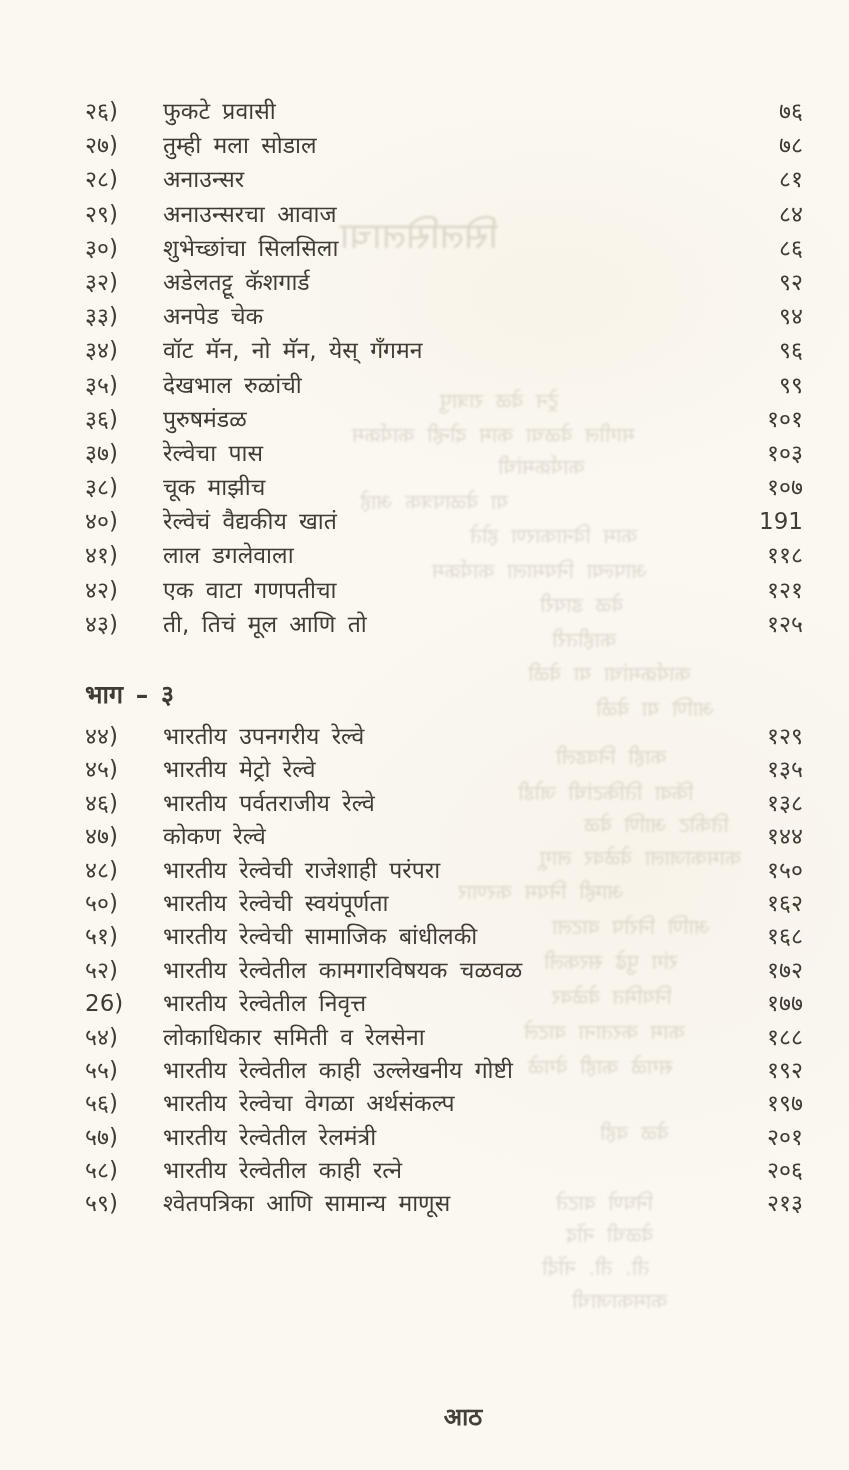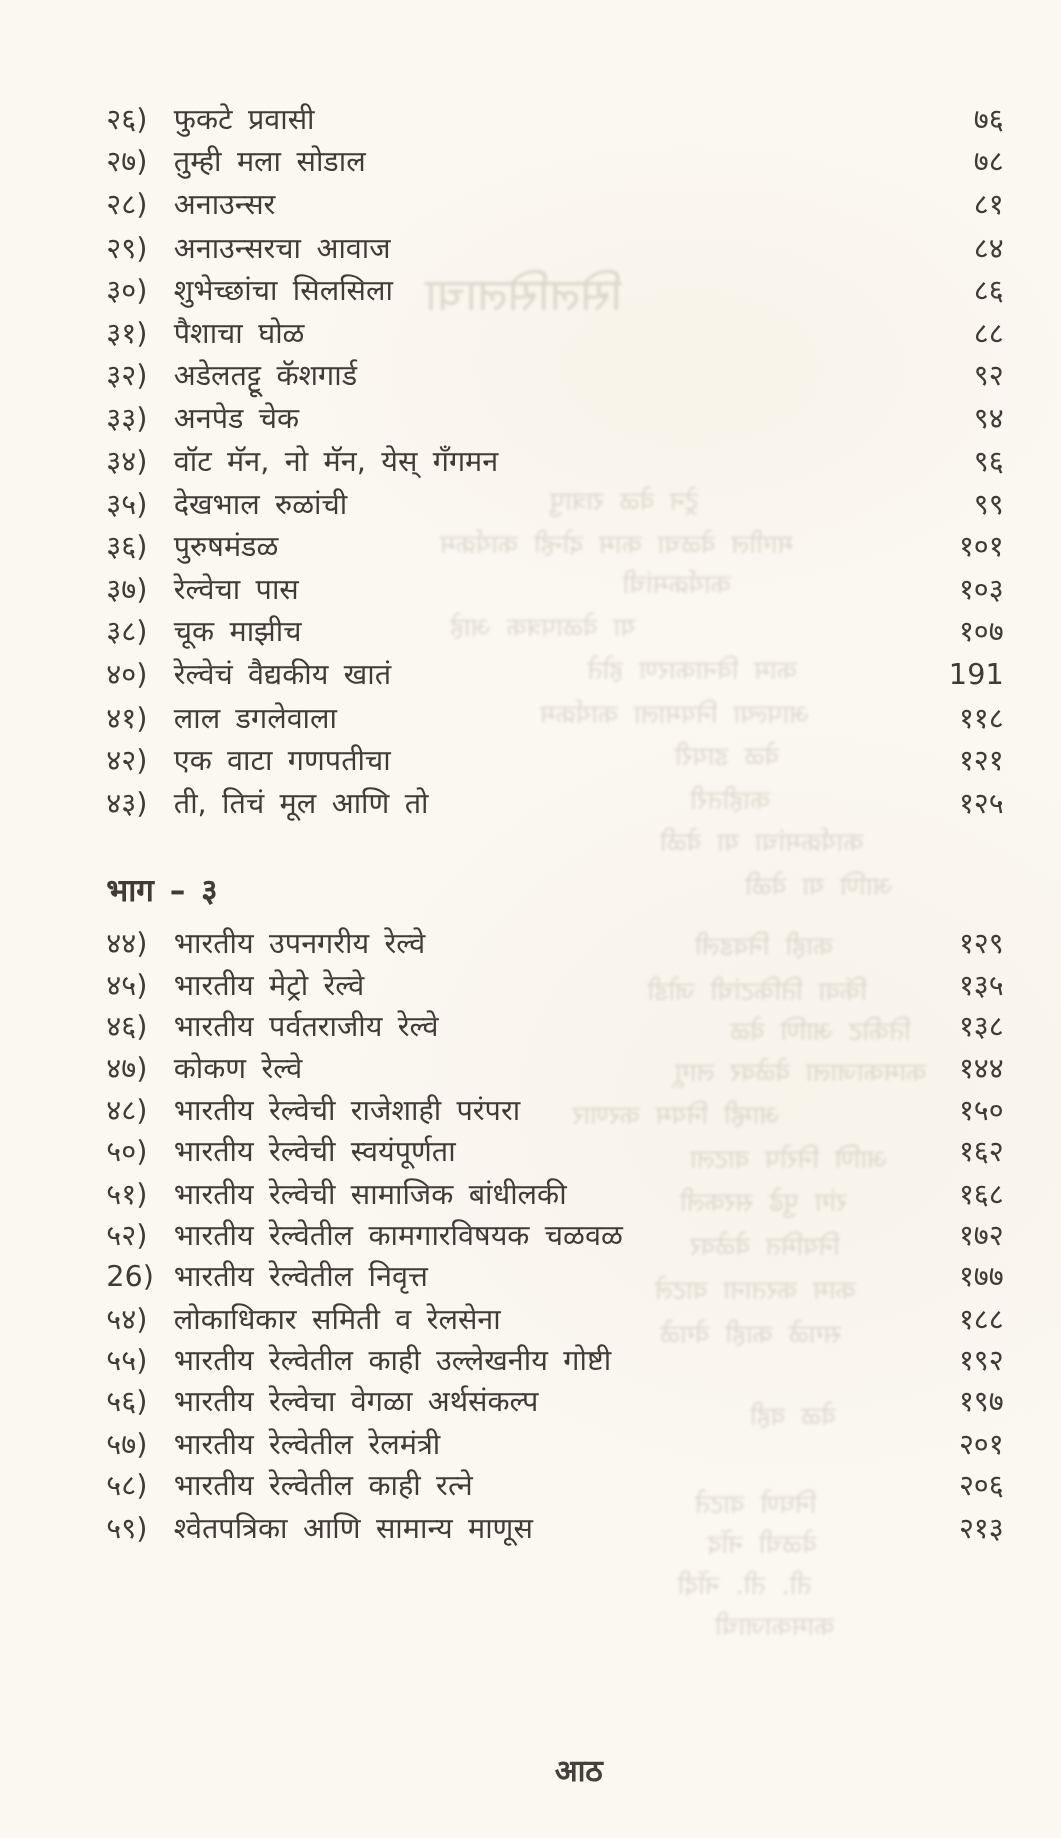--- a/index.html
+++ b/index.html
@@ -25,33 +25,33 @@
     transform: scaleX(-1);
     color: #ab9f8b;
     opacity: 0.34;
     filter: blur(1.2px);
     white-space: nowrap;
     word-spacing: 6px;
   }
   
   .toc {
     position: absolute;
-    left: 85px; right: 46px; top: 78px;
+    left: 85px; right: 46px; top: 94px;
     z-index: 2;
   }
   .toc-row {
     display: flex;
     align-items: baseline;
     font-size: 23px;
     height: 34.2px;
     white-space: nowrap;
   }
   .toc-part3 .toc-row { height: 33.4px; }
   .toc-row .num { width: 54px; flex: none; }
-  .toc-row .title { word-spacing: 5px; }
+  .toc-row .title { word-spacing: 5px; margin-left: 24px; }
   .toc-row .pg { margin-left: auto; }
   .section-heading {
     font-weight: bold;
     font-size: 25px;
     margin: 26px 0 0 0;
     height: 52px;
     display: flex;
     align-items: center;
     word-spacing: 4px;
   }
@@ -126,25 +126,20 @@
     <span class="title">अनाउन्सरचा आवाज</span>
     <span class="pg">८४</span>
   </div>
 
   <div class="toc-row">
     <span class="num">३०)</span>
     <span class="title">शुभेच्छांचा सिलसिला</span>
     <span class="pg">८६</span>
   </div>
 
-  <div class="toc-row">
-    <span class="num">३१)</span>
-    <span class="title">पैशाचा घोळ</span>
-    <span class="pg">८८</span>
-  </div>
 
   <div class="toc-row">
     <span class="num">३२)</span>
     <span class="title">अडेलतट्टू कॅशगार्ड</span>
     <span class="pg">९२</span>
   </div>
 
   <div class="toc-row">
     <span class="num">३३)</span>
     <span class="title">अनपेड चेक</span>

